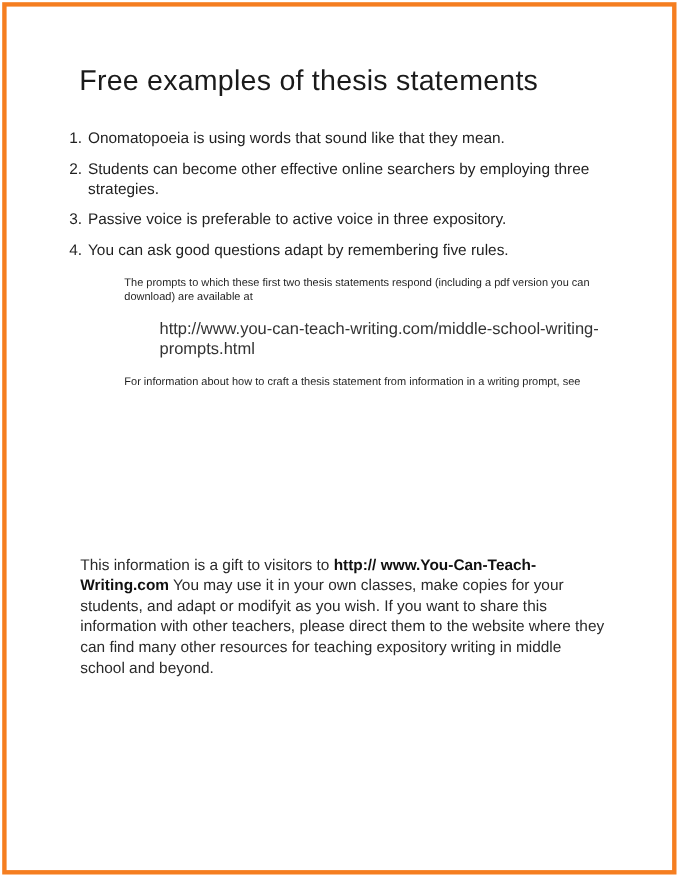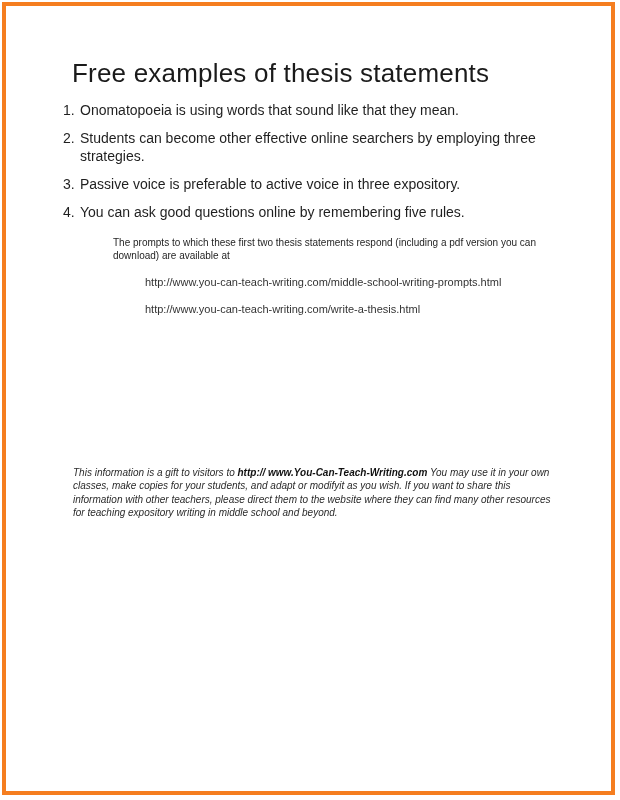--- a/index.html
+++ b/index.html
@@ -27,21 +27,21 @@
   }
   .content {
     position: absolute;
     left: 63px;
     top: 58px;
     right: 42px;
   }
   h1.doc-title {
     font-size: 26px;
     font-weight: 400;
-    margin: 0 0 13px 9px;
+    margin: 0 0 28px 9px;
     color: #1a1a1a;
     letter-spacing: 0.2px;
   }
   .list {
     font-size: 14px;
     line-height: 1.28;
   }
   .list-item {
     display: flex;
     margin-bottom: 10px;
@@ -51,32 +51,31 @@
     flex: none;
     width: 17px;
   }
   .sections p.prompt {
     font-size: 10px;
     line-height: 1.3;
     margin: 14px 0 14px 50px;
     max-width: 452px;
   }
   .url-line {
-    font-size: 11px;
+    font-size: 15px;
     line-height: 1.2;
     margin: 14px 0 14px 82px;
     color: #333333;
   }
   .footer-note {
     margin: 150px 10px 0 10px;
     max-width: 478px;
-    font-size: 10px;
+    font-size: 14px;
     line-height: 1.35;
     color: #2a2a2a;
-    font-style: italic;
   }
   .footer-note .site {
     font-weight: bold;
     color: #111111;
   }
 </style>
 </head>
 <body>
 
 <div class="page-border"></div>
@@ -93,33 +92,33 @@
     <div class="list-item">
       <span class="num">2.</span>
       <span class="txt">Students can become other effective online searchers by employing three strategies.</span>
     </div>
     <div class="list-item">
       <span class="num">3.</span>
       <span class="txt">Passive voice is preferable to active voice in three expository.</span>
     </div>
     <div class="list-item">
       <span class="num">4.</span>
-      <span class="txt">You can ask good questions online by remembering five rules.</span>
+      <span class="txt">You can ask good questions adapt by remembering five rules.</span>
     </div>
   </div>
 
   <div class="sections">
 
     <div class="section">
       <p class="prompt">The prompts to which these first two  thesis statements respond (including a pdf version you can download) are available at</p>
       <div class="url-line">http://www.you-can-teach-writing.com/middle-school-writing-prompts.html</div>
     </div>
 
 
     <div class="section">
-      <div class="url-line">http://www.you-can-teach-writing.com/write-a-thesis.html</div>
+      <p class="prompt">For information about how to craft a thesis statement from information in a writing prompt, see</p>
     </div>
 
   </div>
 
   <p class="footer-note"><span>This information is a gift to visitors to </span><span class="site">http:// www.You-Can-Teach-Writing.com</span><span> You may use it in your own classes, make copies for your students, and adapt or modifyit as you wish. If you want to share this information with other teachers, please direct them to the website where they can find many other resources for teaching expository writing in middle school and beyond.</span></p>
 
 </div>
 
 </body></html>

